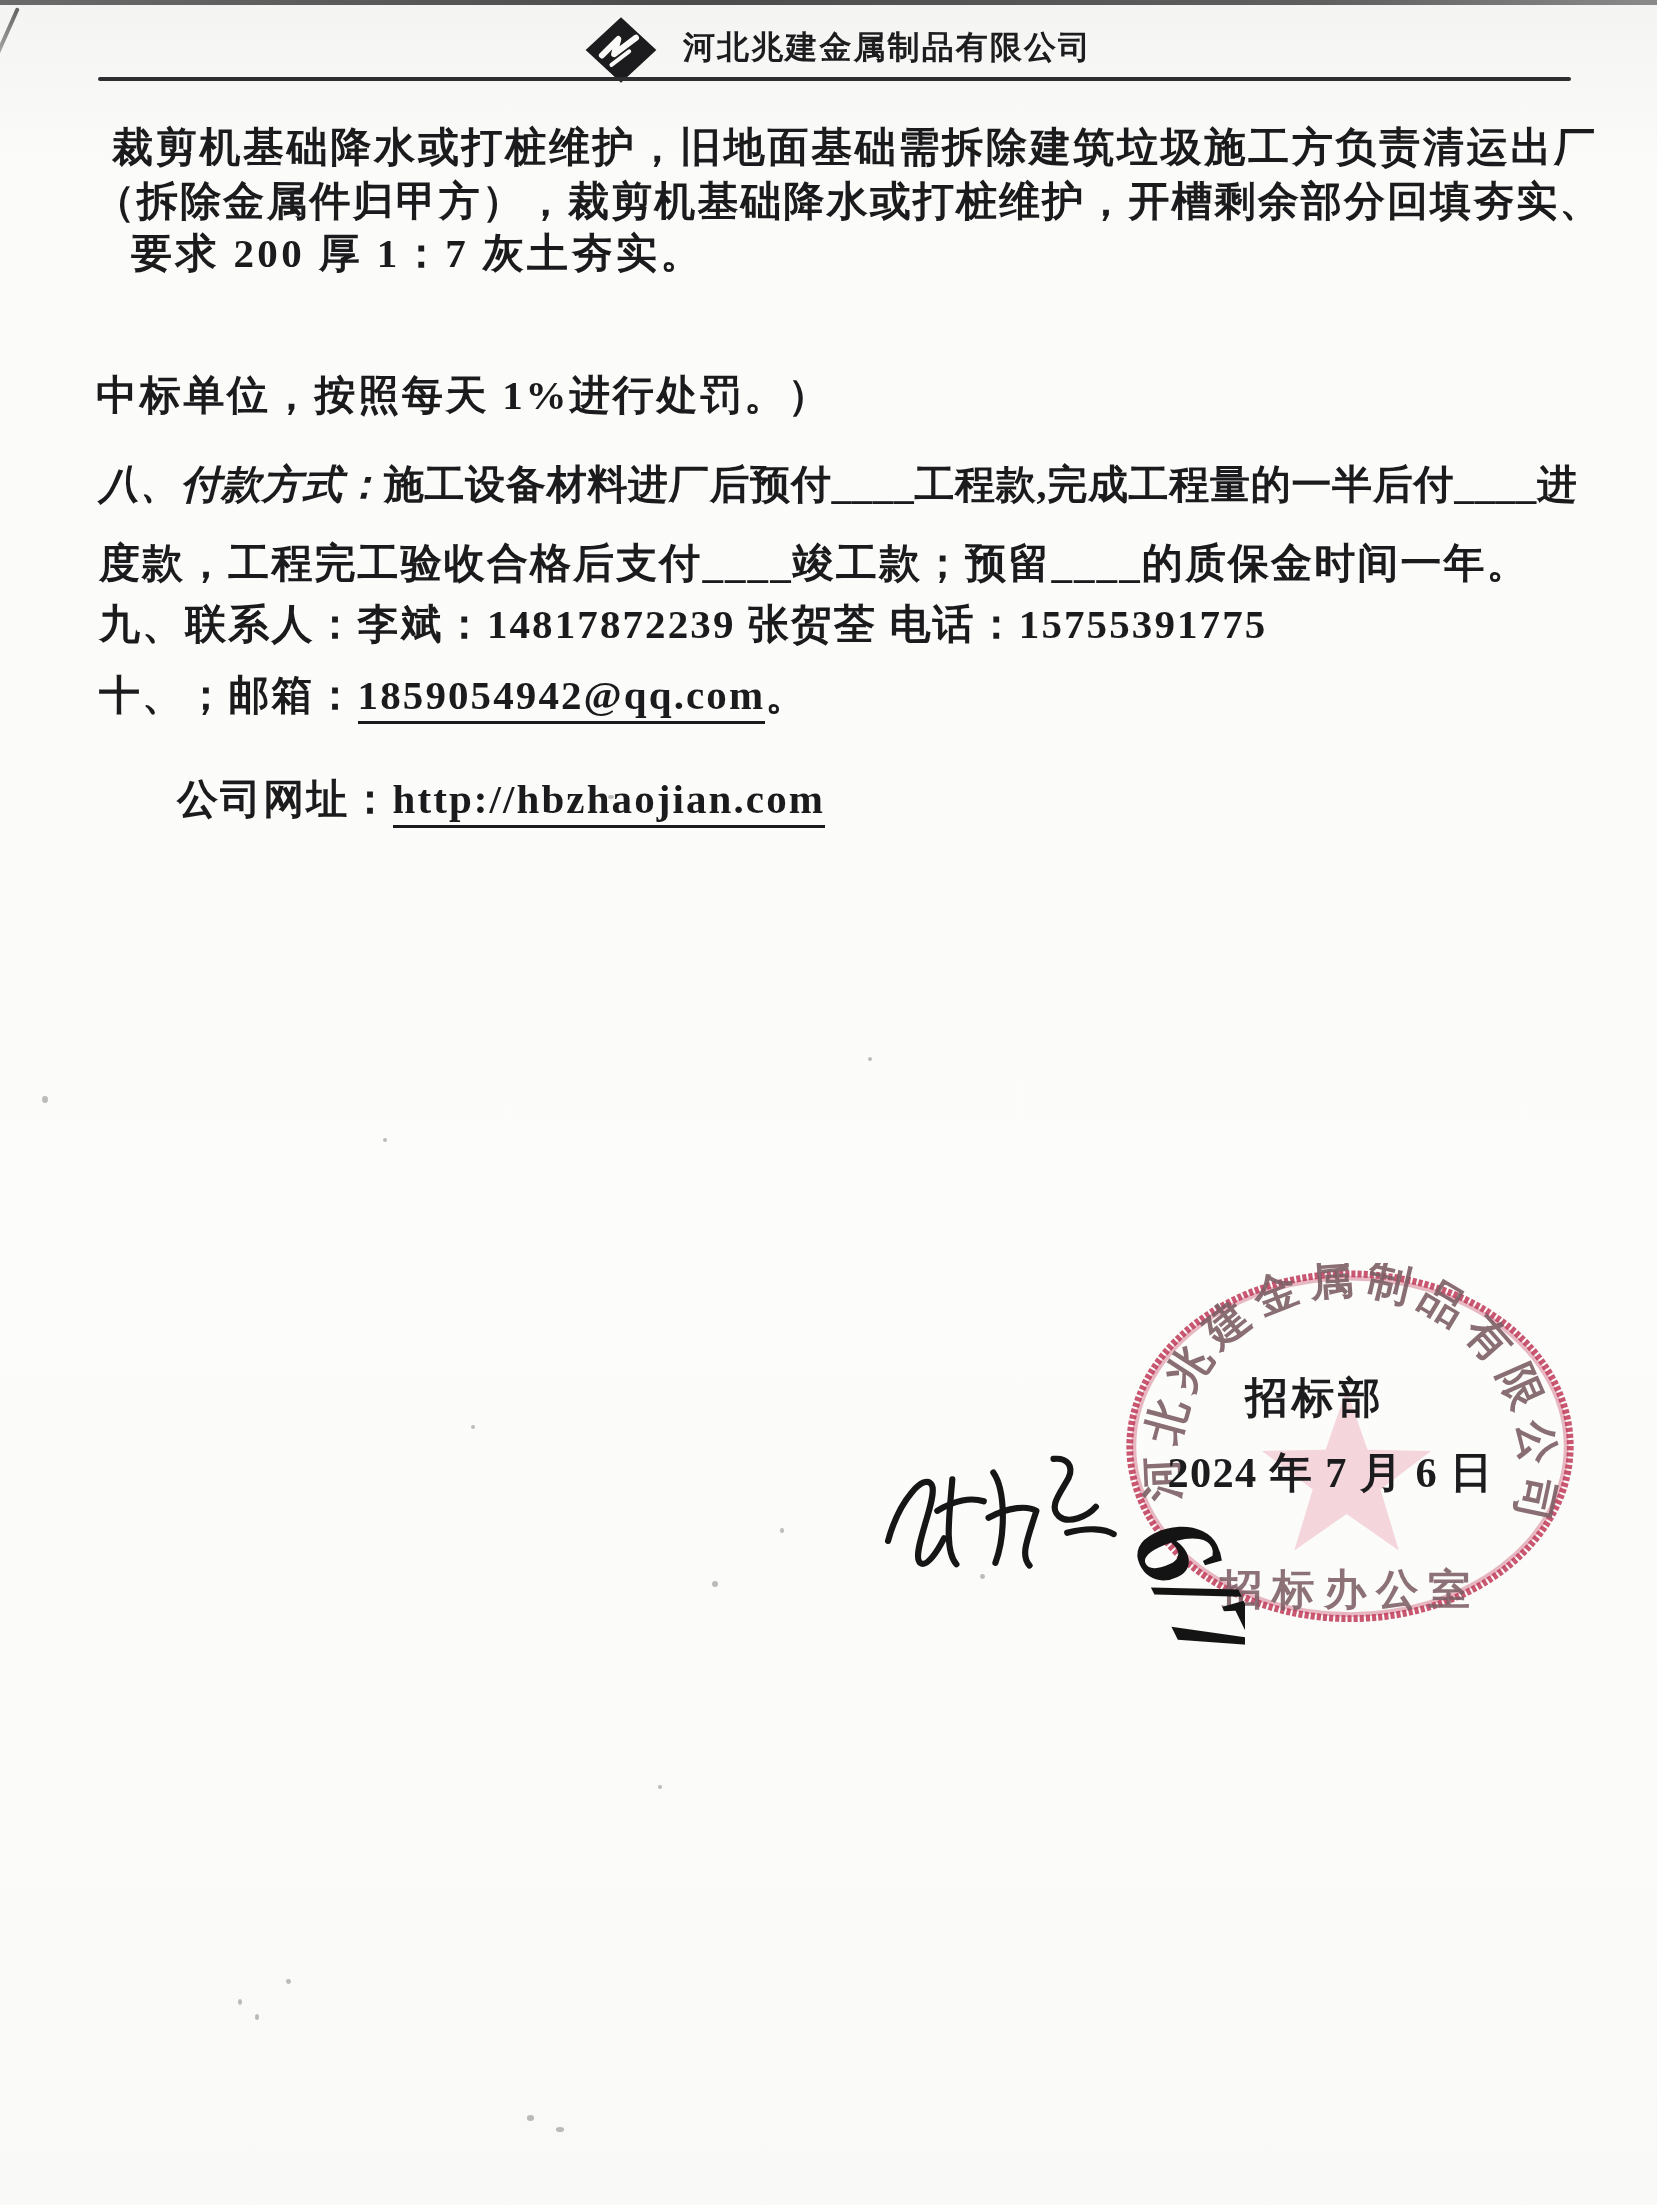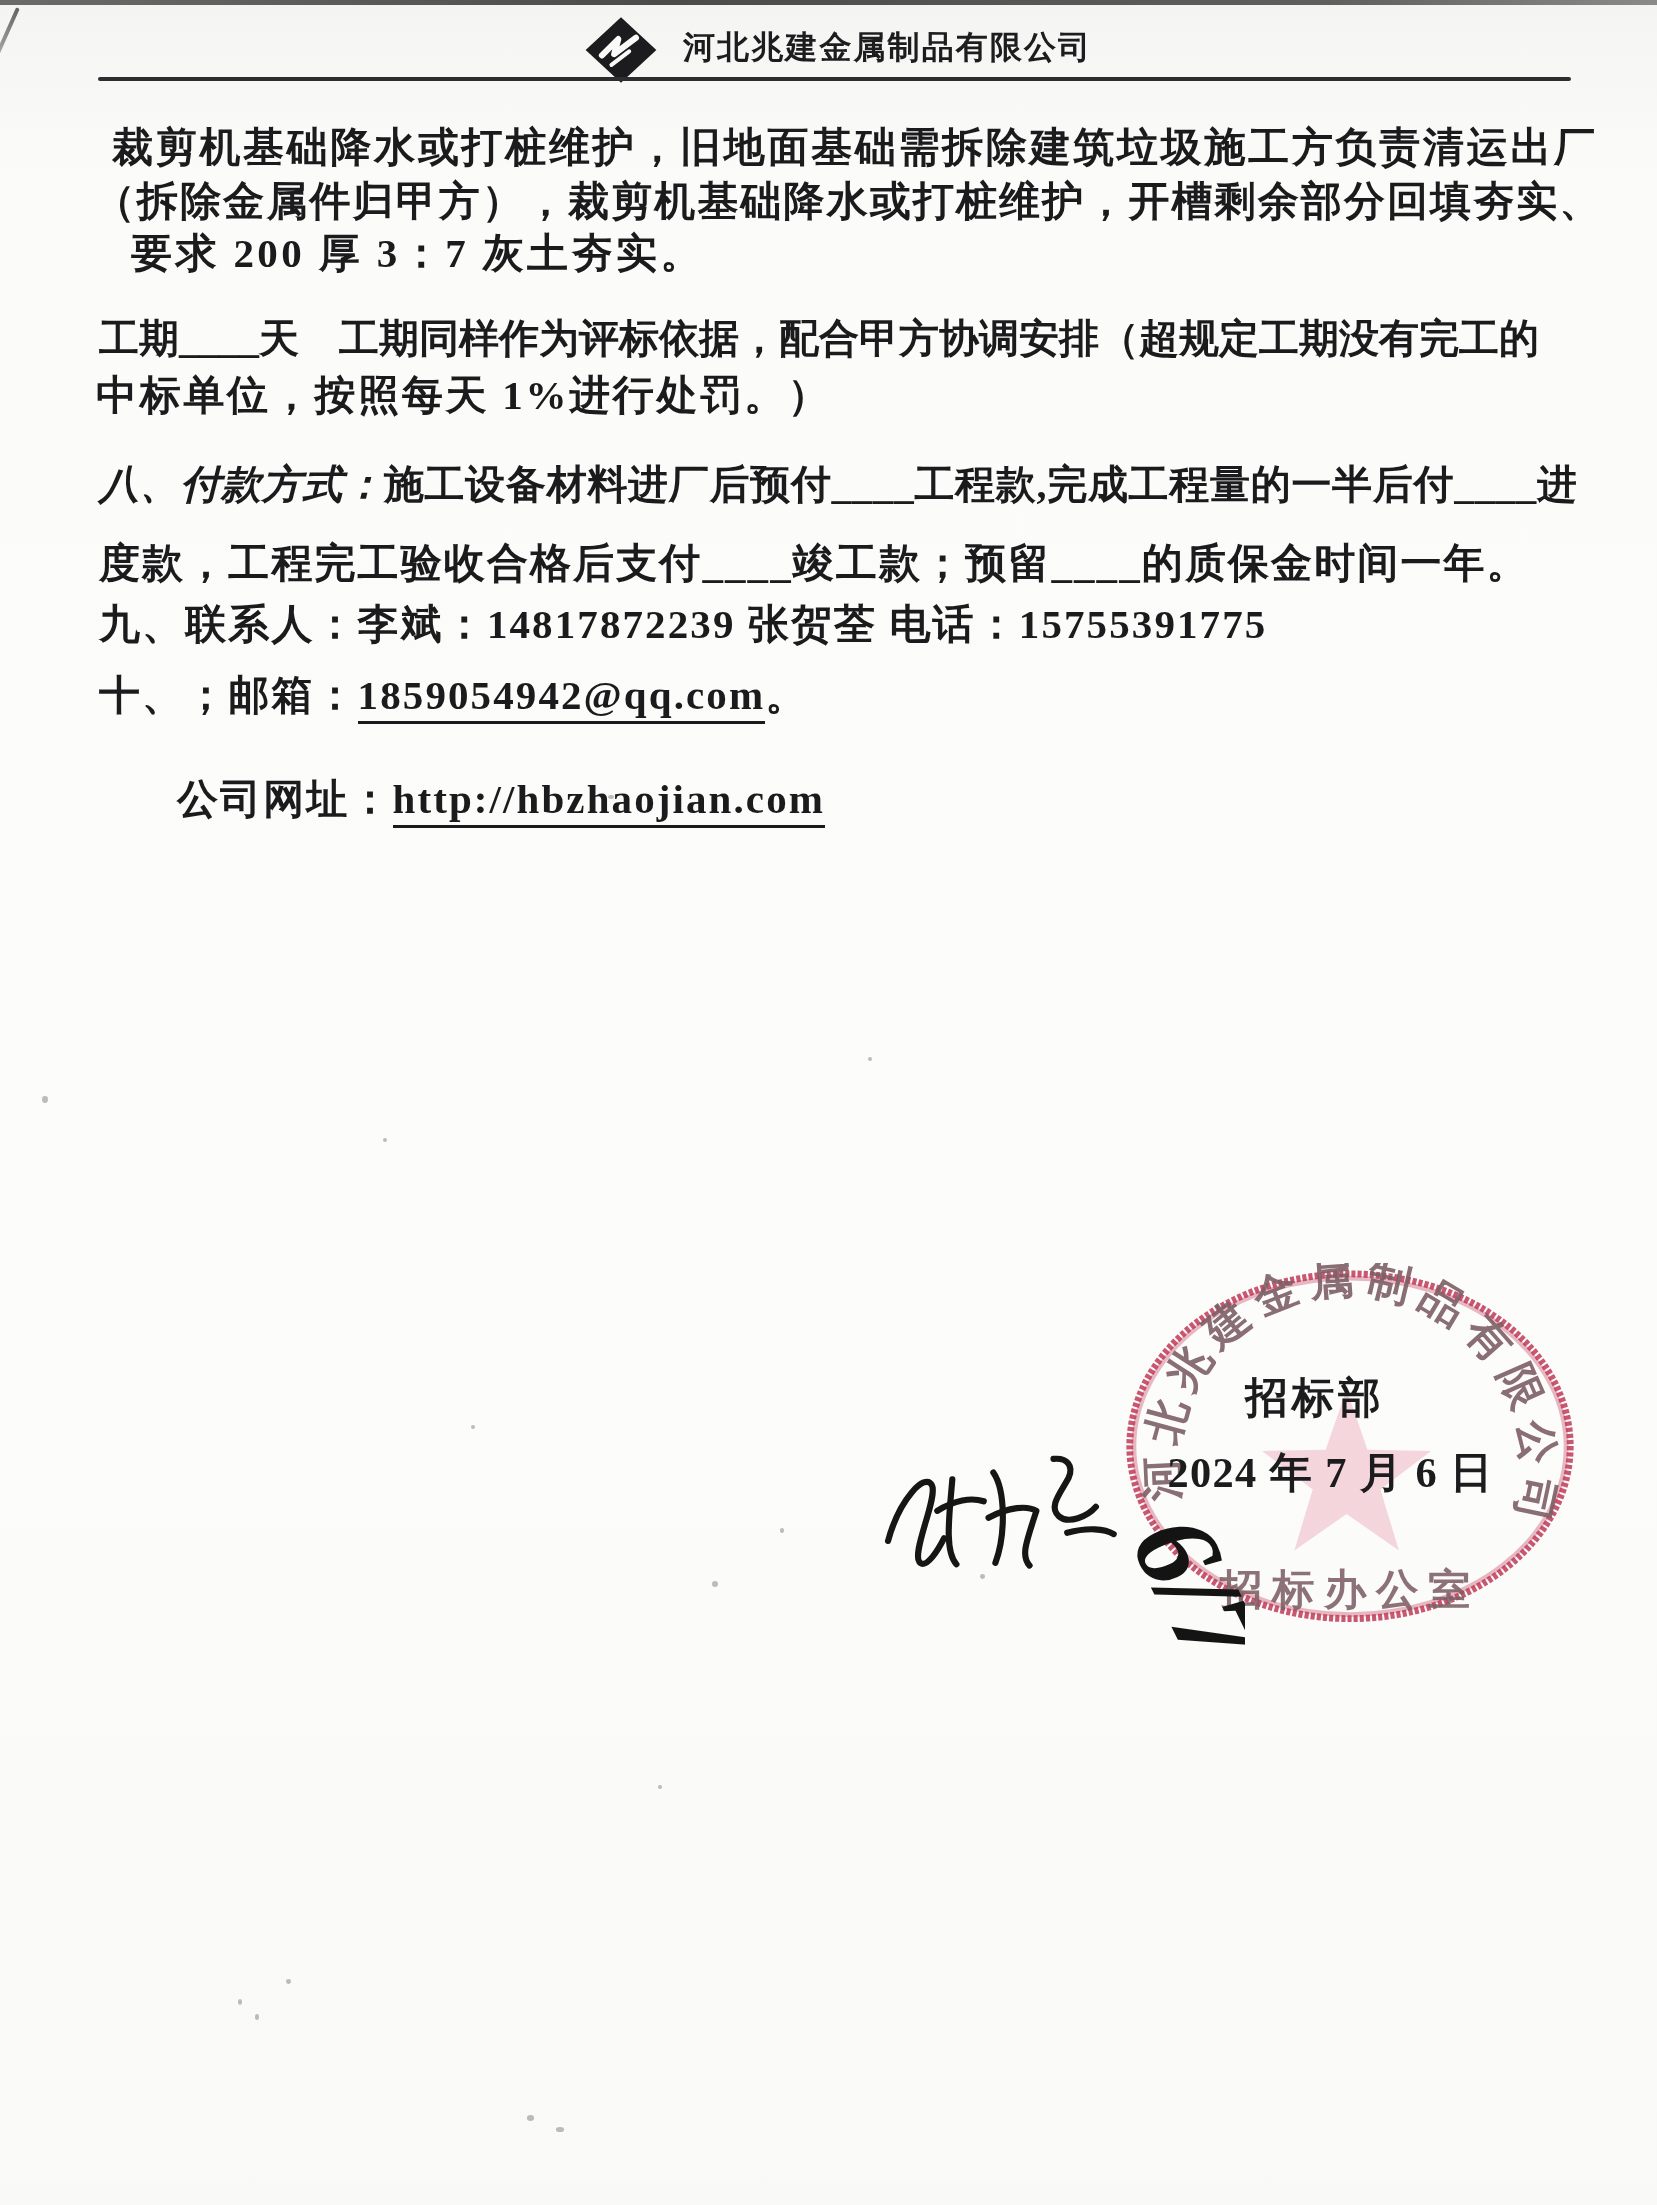--- a/index.html
+++ b/index.html
@@ -40,23 +40,22 @@
   <svg class="logo" viewBox="0 0 108 100">
     <polygon points="54,2 106,50 54,98 2,50" fill="#1c1c1e"></polygon>
     <path d="M26,58 L50,34 L44,56 L76,32" stroke="#fafaf8" stroke-width="9" fill="none" stroke-linecap="round" stroke-linejoin="round"></path>
     <path d="M40,72 L66,52" stroke="#fafaf8" stroke-width="6" fill="none" stroke-linecap="round"></path>
   </svg>
   <div class="company-title">河北兆建金属制品有限公司</div>
   <div class="header-rule"></div>
 
   <div class="txt" id="l-p1l1">裁剪机基础降水或打桩维护，旧地面基础需拆除建筑垃圾施工方负责清运出厂</div>
   <div class="txt" id="l-p1l2">（拆除金属件归甲方），裁剪机基础降水或打桩维护，开槽剩余部分回填夯实、</div>
-  <div class="txt" id="l-p1l3">要求 200 厚 3：7 灰土夯实。</div>
+  <div class="txt" id="l-p1l3">要求 200 厚 1：7 灰土夯实。</div>
 
-  <div class="txt" id="l-d1">工期____天　工期同样作为评标依据，配合甲方协调安排（超规定工期没有完工的</div>
   <div class="txt" id="l-d2">中标单位，按照每天 1%进行处罚。）</div>
 
   <div class="txt" id="l-pay1"><span class="pay-label">八、付款方式：</span><span>施工设备材料进厂后预付____工程款,完成工程量的一半后付____进</span></div>
   <div class="txt" id="l-pay2">度款，工程完工验收合格后支付____竣工款；预留____的质保金时间一年。</div>
 
   <div class="txt" id="l-contact">九、联系人：李斌：14817872239 张贺荃 电话：15755391775</div>
 
   <div class="txt" id="l-email"><span>十、；邮箱：</span><span class="u">1859054942@qq.com</span><span>。</span></div>
 
   <div class="txt" id="l-web"><span>公司网址：</span><span class="u">http://hbzhaojian.com</span></div>

